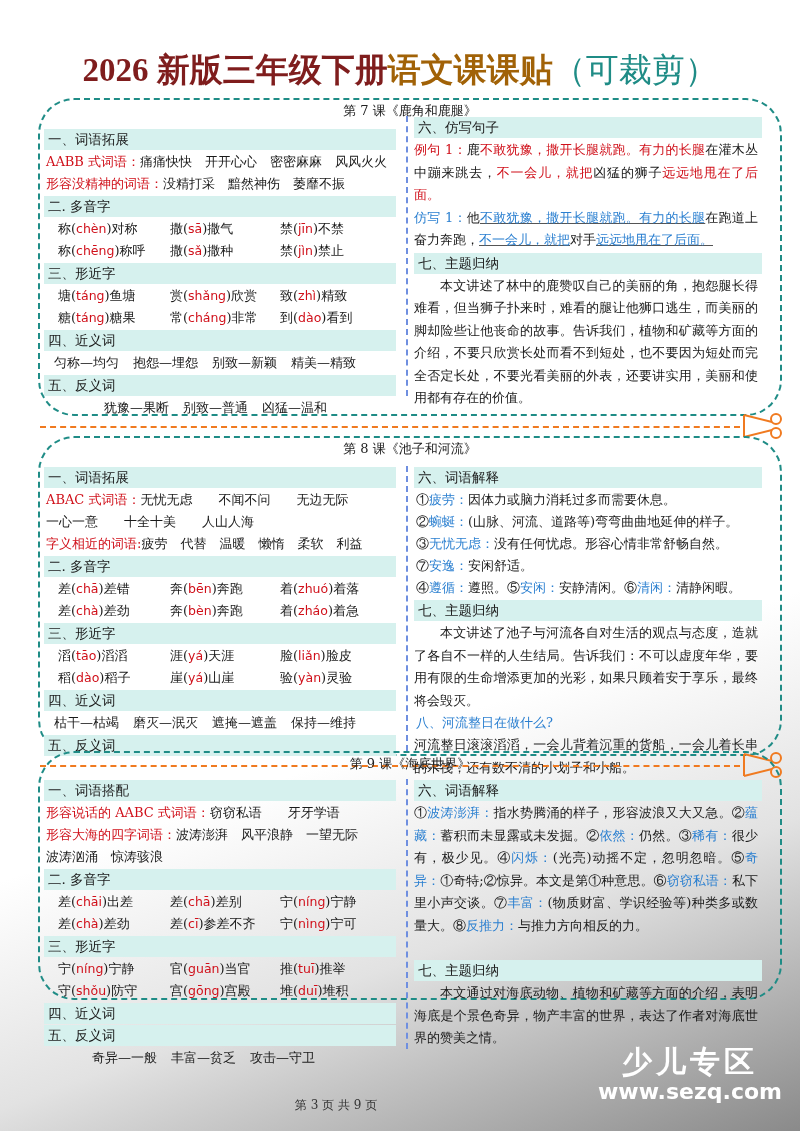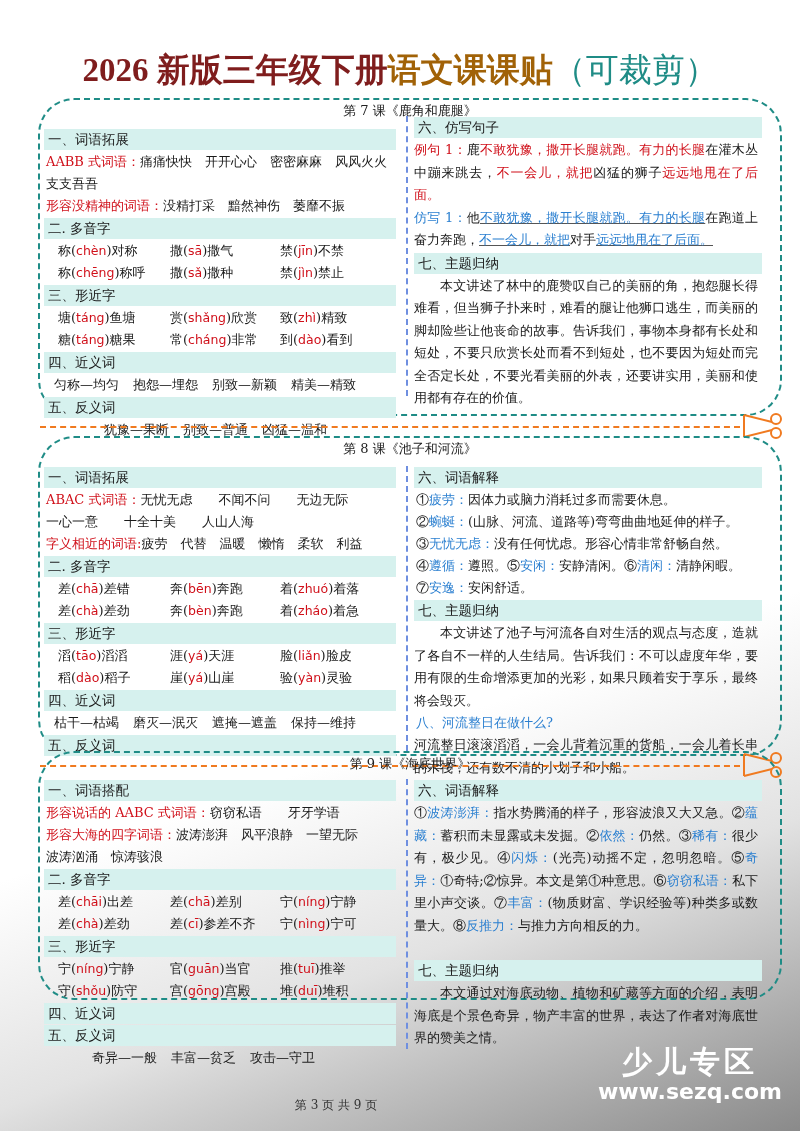--- a/index.html
+++ b/index.html
@@ -60,21 +60,20 @@
 
 <div class="page-title">
   <span class="t-black">2026 新版三年级下册</span><span class="t-red">语文课课贴</span><span class="t-teal">（可裁剪）</span>
 </div>
 
 <div class="lesson" style="top:98px;height:318px;">
   <div class="lesson-title">第 7 课《鹿角和鹿腿》</div>
   <div class="col-left" style="top:28px;">
     <div class="sec-head">一、词语拓展</div>
     <div class="line"><span class="red">AABB 式词语：</span><span>痛痛快快　开开心心　密密麻麻　风风火火</span></div>
-    <div class="line">支支吾吾</div>
     <div class="line"><span class="red">形容没精神的词语：</span><span>没精打采　黯然神伤　萎靡不振</span></div>
     <div class="sec-head">二. 多音字</div>
     <div class="grid3">
       <div><span>称</span>(<span class="py">chèn</span>)<span>对称</span></div>
       <div><span>撒</span>(<span class="py">sā</span>)<span>撒气</span></div>
       <div><span>禁</span>(<span class="py">jīn</span>)<span>不禁</span></div>
       <div><span>称</span>(<span class="py">chēng</span>)<span>称呼</span></div>
       <div><span>撒</span>(<span class="py">sǎ</span>)<span>撒种</span></div>
       <div><span>禁</span>(<span class="py">jìn</span>)<span>禁止</span></div>
     </div>
@@ -94,21 +93,21 @@
     <div class="sec-head">五、反义词</div>
     <div class="row-words" style="padding-left:60px;">
       <span>犹豫—果断</span><span>别致—普通</span><span>凶猛—温和</span>
     </div>
   </div>
   <div class="col-right" style="top:16px;height:280px;">
     <div class="sec-head">六、仿写句子</div>
     <div class="plain"><span class="red">例句 1：</span><span>鹿</span><span class="red">不敢犹豫，撒开长腿就跑。有力的长腿</span><span>在灌木丛中蹦来跳去，</span><span class="red">不一会儿，就把</span><span>凶猛的狮子</span><span class="red">远远地甩在了后面。</span></div>
     <div class="plain"><span class="blue">仿写 1：</span><span>他</span><span class="blue ul">不敢犹豫，撒开长腿就跑。有力的长腿</span><span>在跑道上奋力奔跑，</span><span class="blue ul">不一会儿，就把</span><span>对手</span><span class="blue ul">远远地甩在了后面。</span></div>
     <div class="sec-head">七、主题归纳</div>
-    <div class="para">本文讲述了林中的鹿赞叹自己的美丽的角，抱怨腿长得难看，但当狮子扑来时，难看的腿让他狮口逃生，而美丽的脚却险些让他丧命的故事。告诉我们，事物本身都有长处和短处，不要只欣赏长处而看不到短处，也不要因为短处而完全否定长处，不要光看美丽的外表，还要讲实用，美丽和使用都有存在的价值。</div>
+    <div class="para">本文讲述了林中的鹿赞叹自己的美丽的角，抱怨腿长得难看，但当狮子扑来时，难看的腿让他狮口逃生，而美丽的脚却险些让他丧命的故事。告诉我们，植物和矿藏等方面的介绍，不要只欣赏长处而看不到短处，也不要因为短处而完全否定长处，不要光看美丽的外表，还要讲实用，美丽和使用都有存在的价值。</div>
   </div>
 </div>
 
 <div class="cut-line" style="top:426px;"></div>
 <svg class="scissors" style="left:742px;top:411px;" viewBox="0 0 44 30">
     <g fill="none" stroke="#f07a20" stroke-width="2">
       <circle cx="34" cy="8" r="5"></circle>
       <circle cx="34" cy="22" r="5"></circle>
       <path d="M2 4 L30 11 M2 26 L30 19"></path>
       <path d="M2 4 L2 26"></path>
@@ -144,22 +143,22 @@
     <div class="row-words" style="padding-left:10px;">
       <span>枯干—枯竭</span><span>磨灭—泯灭</span><span>遮掩—遮盖</span><span style="margin-right:0">保持—维持</span>
     </div>
     <div class="sec-head">五、反义词</div>
   </div>
   <div class="col-right" style="top:28px;height:285px;">
     <div class="sec-head">六、词语解释</div>
     <div class="line"><span>①</span><span class="blue">疲劳：</span><span>因体力或脑力消耗过多而需要休息。</span></div>
     <div class="line"><span>②</span><span class="blue">蜿蜒：</span><span>(山脉、河流、道路等)弯弯曲曲地延伸的样子。</span></div>
     <div class="line"><span>③</span><span class="blue">无忧无虑：</span><span>没有任何忧虑。形容心情非常舒畅自然。</span></div>
+    <div class="line"><span>⑦</span><span class="blue">安逸：</span><span>安闲舒适。</span></div>
     <div class="line"><span>④</span><span class="blue">遵循：</span><span>遵照。</span><span>⑤</span><span class="blue">安闲：</span><span>安静清闲。</span><span>⑥</span><span class="blue">清闲：</span><span>清静闲暇。</span></div>
-    <div class="line"><span>⑦</span><span class="blue">安逸：</span><span>安闲舒适。</span></div>
     <div class="sec-head">七、主题归纳</div>
     <div class="para">本文讲述了池子与河流各自对生活的观点与态度，造就了各自不一样的人生结局。告诉我们：不可以虚度年华，要用有限的生命增添更加的光彩，如果只顾着安于享乐，最终将会毁灭。</div>
     <div class="line blue">八、河流整日在做什么?</div>
     <div class="plain">河流整日滚滚滔滔，一会儿背着沉重的货船，一会儿着长串的木筏，还有数不清的小划子和小船。</div>
   </div>
 </div>
 
 <div class="cut-line" style="top:765px;"></div>
 <svg class="scissors" style="left:742px;top:750px;" viewBox="0 0 44 30">
     <g fill="none" stroke="#f07a20" stroke-width="2">

